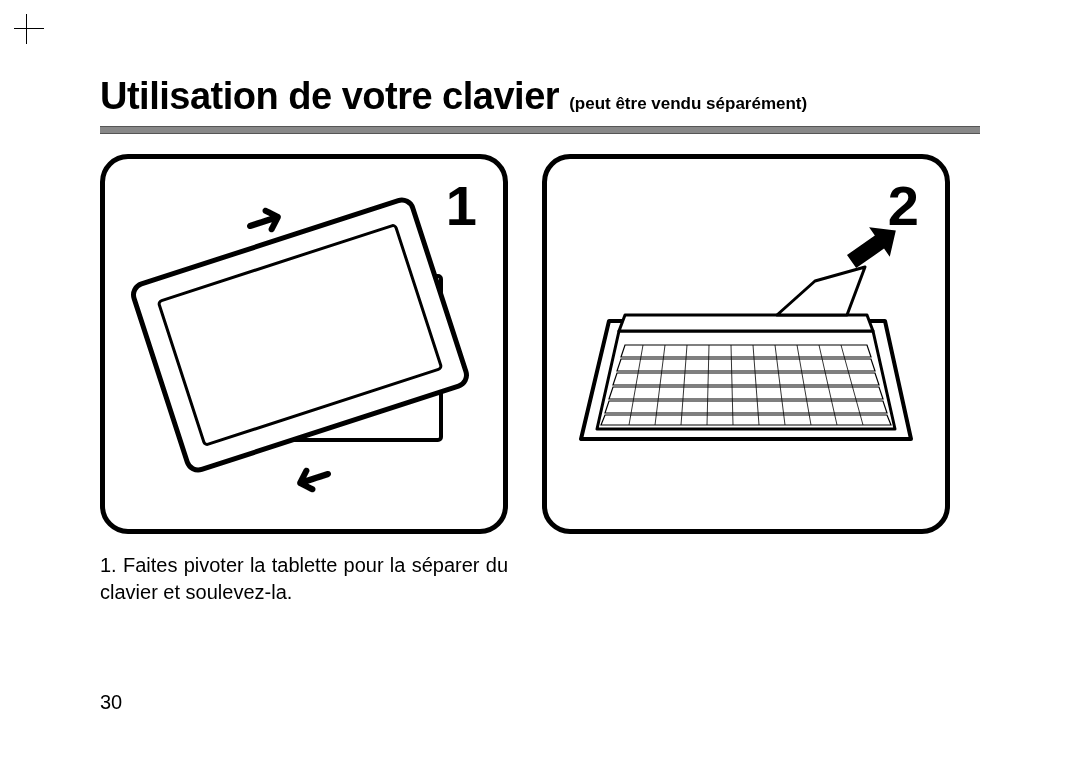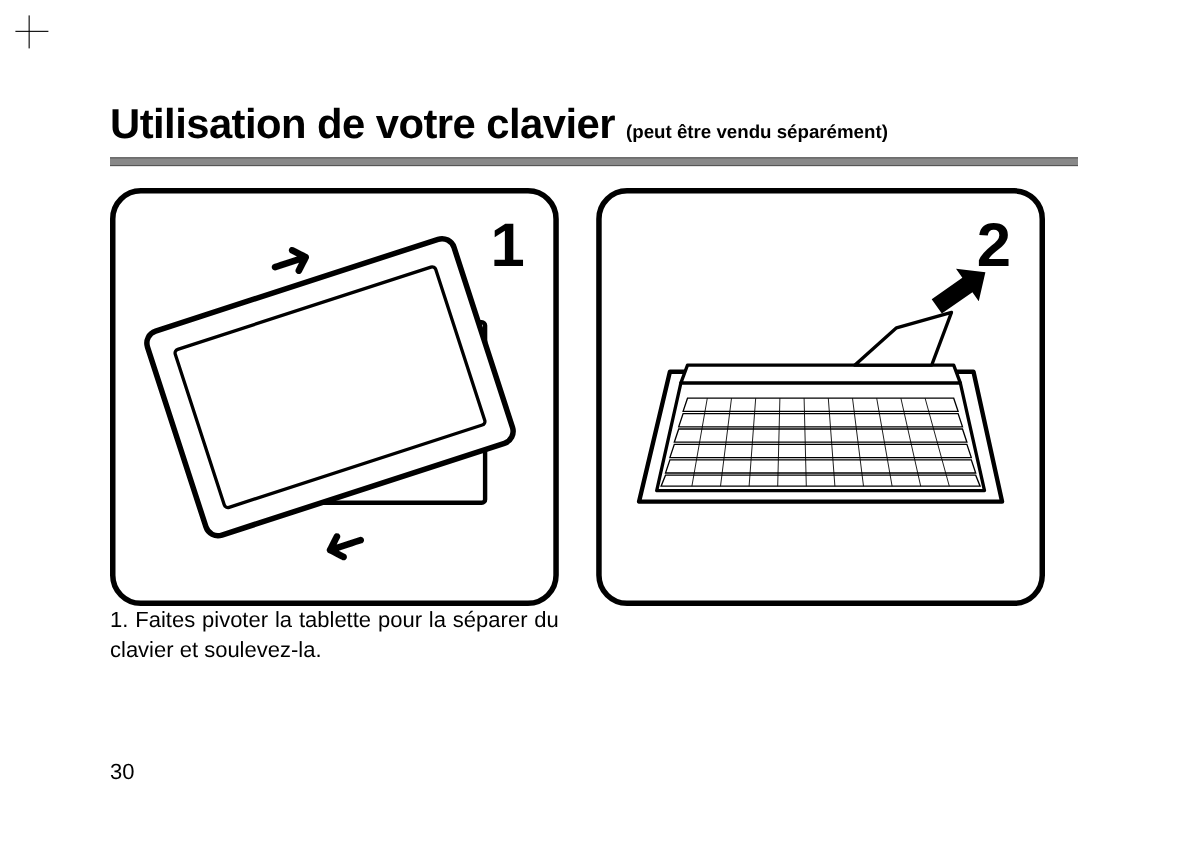--- a/index.html
+++ b/index.html
@@ -25,21 +25,21 @@
   .trim-left {
     position: absolute;
     left: 26px;
     top: 14px;
     height: 30px;
     border-left: 1px solid #000;
   }
   .content {
     position: absolute;
     left: 100px;
-    top: 93px;
+    top: 76px;
     width: 880px;
   }
   .heading {
     font-weight: 700;
     font-size: 38px;
     line-height: 1.1;
     letter-spacing: -0.5px;
   }
   .heading small {
     font-size: 17px;
@@ -72,20 +72,21 @@
   }
   .step-num {
     position: absolute;
     top: 14px;
     right: 26px;
     font-size: 56px;
     font-weight: 700;
     font-family: Arial, sans-serif;
   }
   .caption {
+    margin-top: 18px;
     font-size: 20px;
     line-height: 1.35;
   }
   .caption.justify {
     text-align: justify;
     text-align-last: left;
   }
   .pagenum {
     position: absolute;
     left: 100px;

